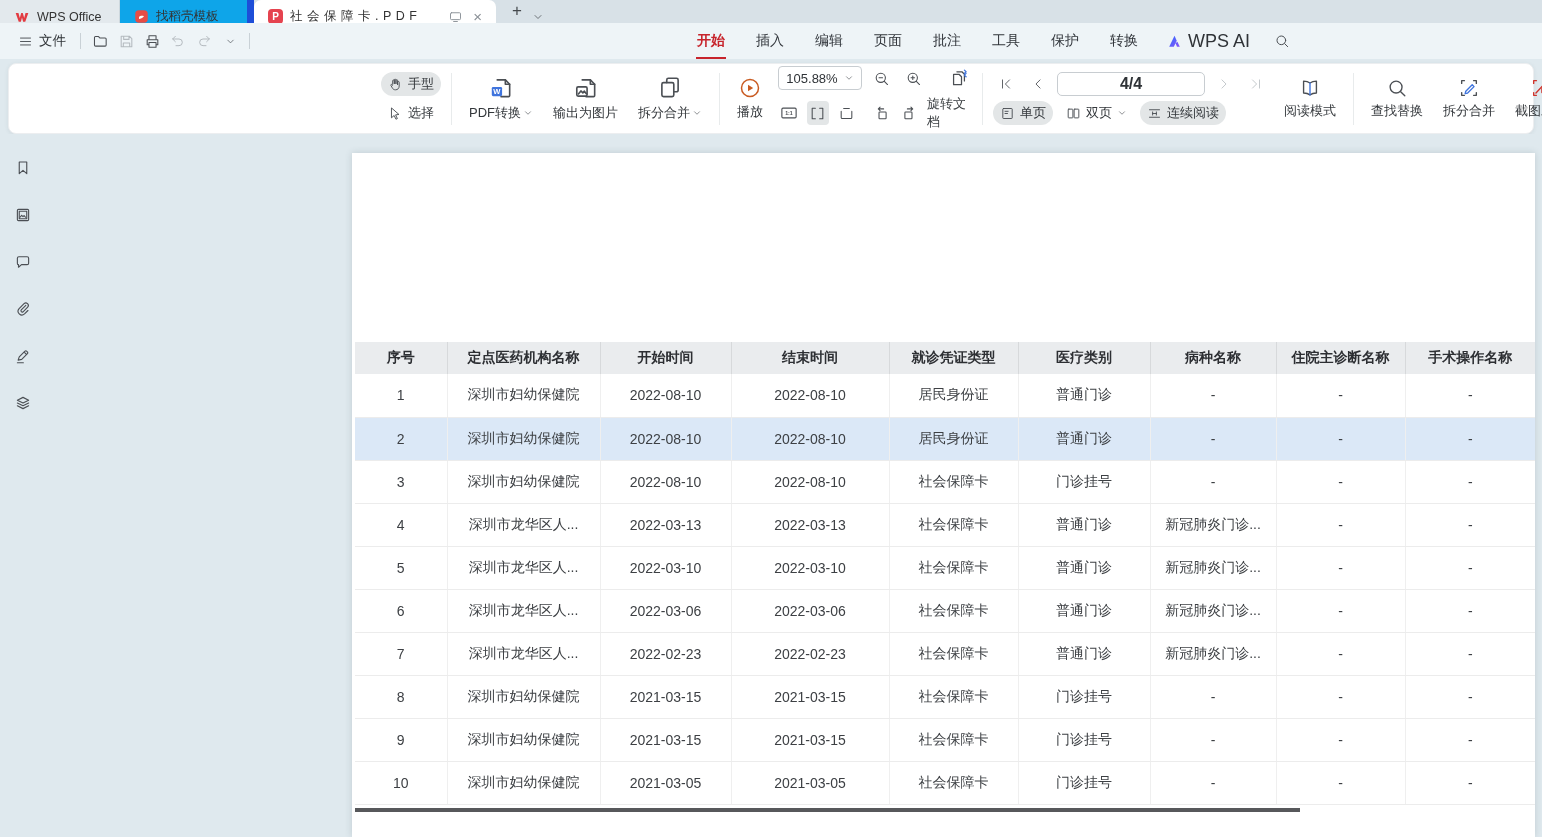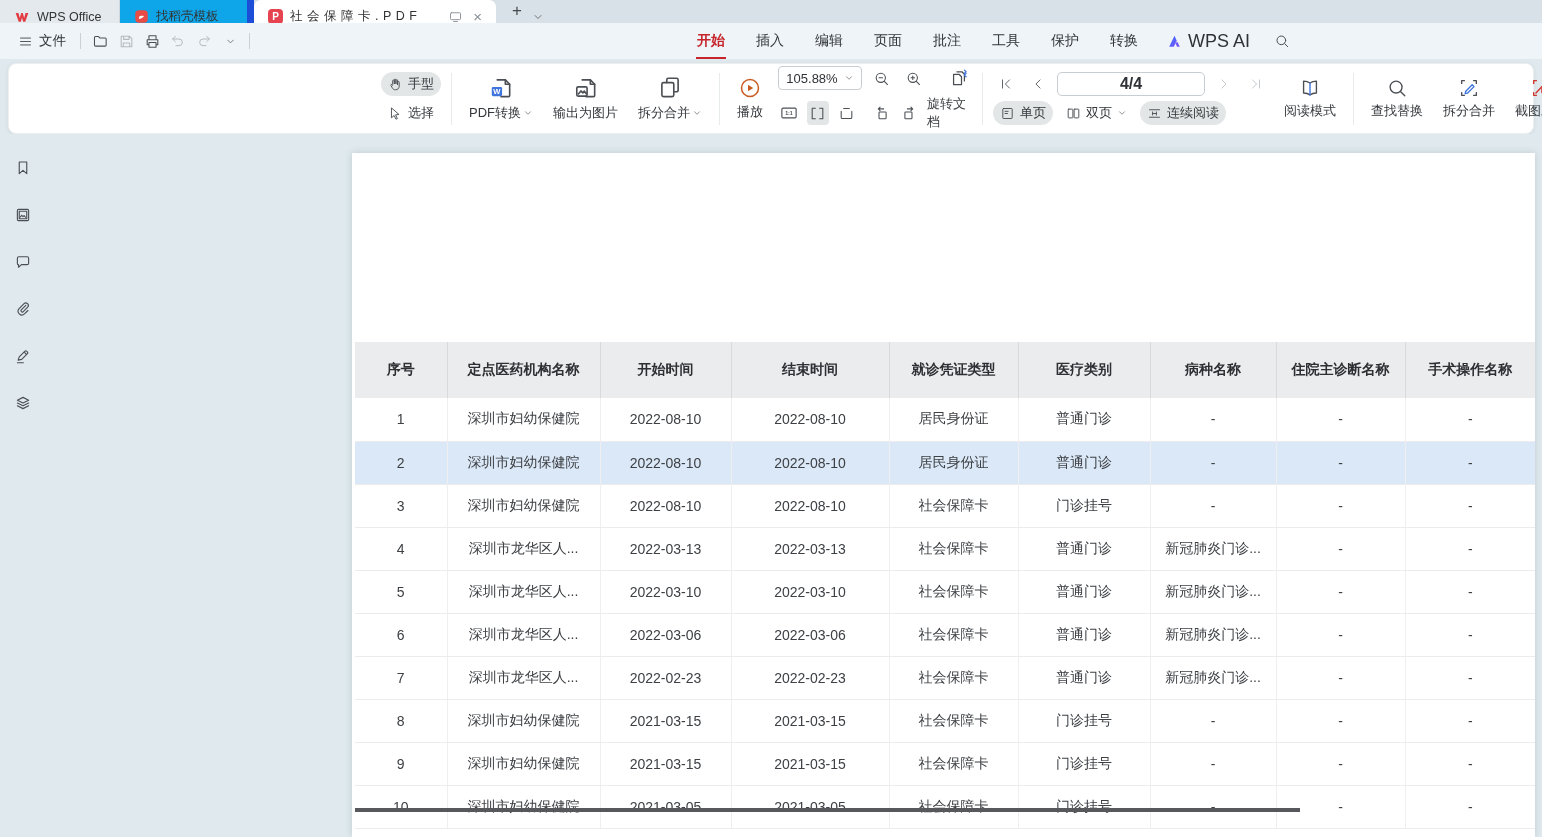--- a/index.html
+++ b/index.html
@@ -49,21 +49,21 @@
   .navbtn.dis .ic { stroke:#bcc1c5; }
   .chev { flex:none; }
 
   
   .content { position:absolute; top:134px; left:0; right:0; bottom:0; background:#dfe9ee; }
   .siderail { position:absolute; left:0; top:21px; width:45px; display:flex; flex-direction:column; align-items:center; gap:21px; }
   .siderail .iconbtn { width:28px; height:26px; }
 
   .page { position:absolute; left:352px; top:19px; width:1183px; height:684px; background:#fff; box-shadow:0 0 7px rgba(50,70,80,.18); }
   .doc-table { position:absolute; left:3px; top:189px; width:1180px; border-collapse:collapse; table-layout:fixed; }
-  .doc-table th { height:56px; background:#eaecee; font-size:14px; font-weight:bold; color:#2d2f33; border-right:1px solid #d7d9db; text-align:center; }
+  .doc-table th { height:32px; background:#eaecee; font-size:14px; font-weight:bold; color:#2d2f33; border-right:1px solid #d7d9db; text-align:center; }
   .doc-table th:last-child { border-right:none; }
   .doc-table td { height:43px; font-size:14px; color:#3d4044; text-align:center; border-right:1px solid #efefef; border-bottom:1px solid #ececec; background:#fff; white-space:nowrap; overflow:hidden; }
   .doc-table td:last-child { border-right:none; }
   .doc-table tr.hl td { background:#dbe8f7; }
   .darkbar { position:absolute; left:3px; top:655px; width:945px; height:4px; background:#57585b; }
 </style>
 </head>
 <body>
 
 <div class="tabbar">

